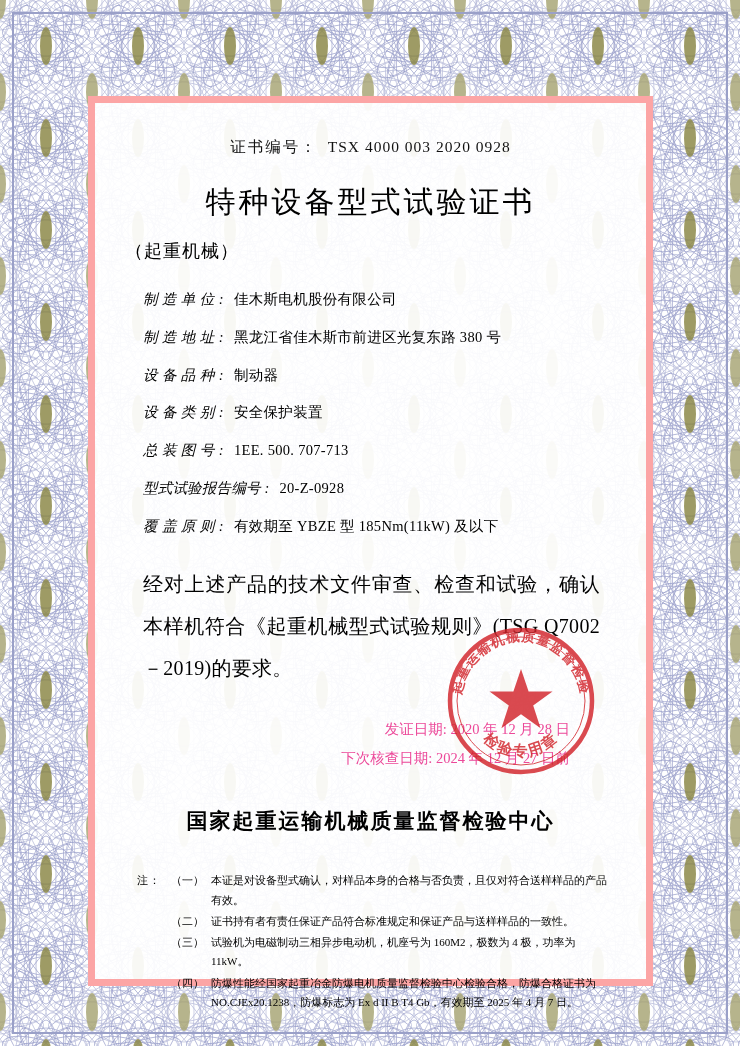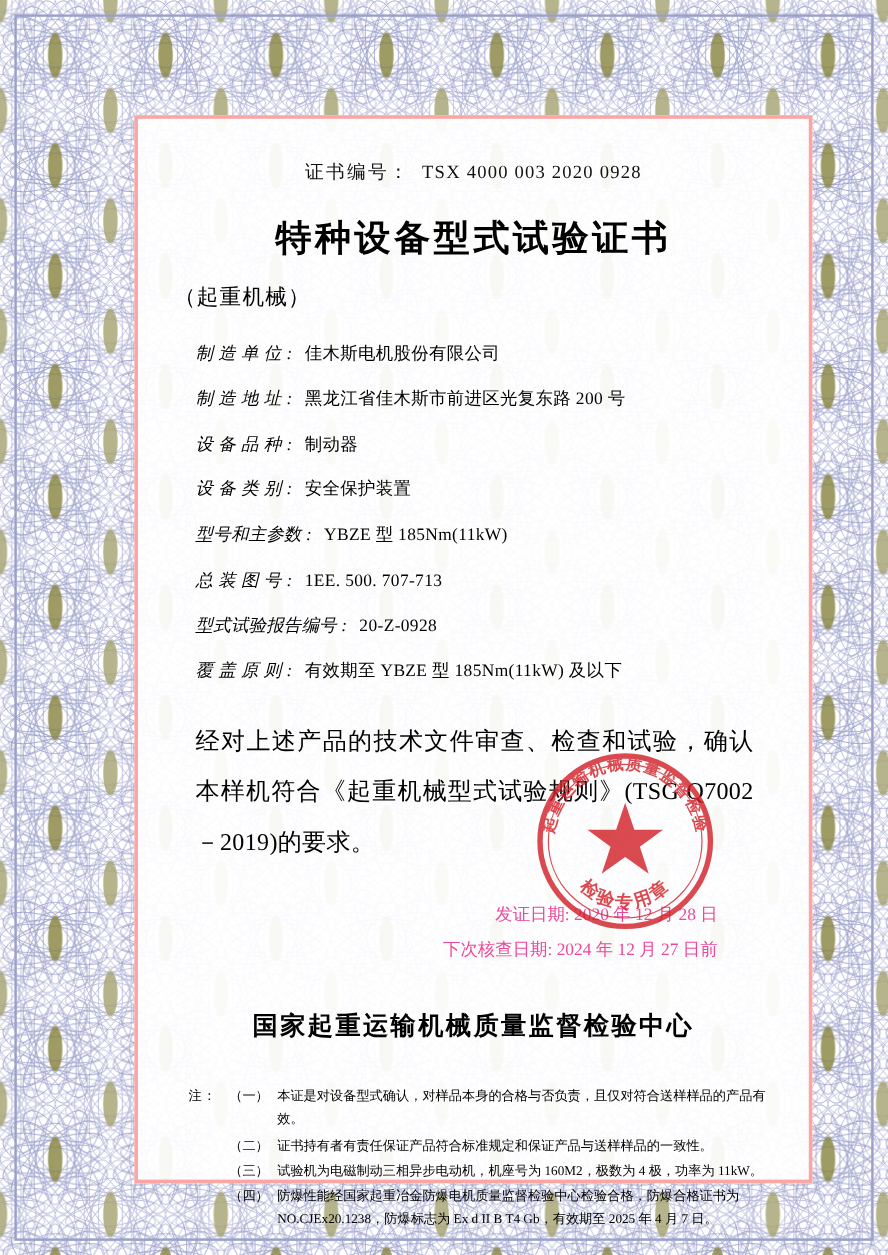--- a/index.html
+++ b/index.html
@@ -43,42 +43,41 @@
   }
 
   
   .panel {
     position: absolute;
     left: 88px;
     top: 96px;
     width: 565px;
     height: 890px;
     background: rgba(255,255,255,0.93);
-    border: 3px solid #fca5a5;
+    border: 7px solid #fca5a5;
     z-index: 2;
     box-sizing: border-box;
     padding: 18px 30px 10px 30px;
-    margin-left: 24px;
   }
 
   .cert-no {
     text-align: center;
     font-size: 15.5px;
     color: #111;
     letter-spacing: 0.5px;
     margin-top: 16px;
     margin-bottom: 10px;
   }
   .cert-no .label { letter-spacing: 2px; }
   .cert-no .value { margin-left: 10px; letter-spacing: 1px; }
 
   .title {
     text-align: center;
     font-size: 30px;
-    font-weight: bold;
+    font-weight: normal;
     letter-spacing: 3px;
     color: #000;
     margin-top: 24px;
     font-family: "Liberation Serif", serif;
   }
   .subtitle {
     font-size: 18px;
     letter-spacing: 1px;
     color: #000;
     margin-top: 16px;
@@ -231,33 +230,29 @@
     <div class="title">特种设备型式试验证书</div>
     <div class="subtitle">（起重机械）</div>
 
     <div class="fields">
       <div class="field-row">
         <span class="field-label">制 造 单 位 :</span>
         <span class="field-value">佳木斯电机股份有限公司</span>
       </div>
       <div class="field-row">
         <span class="field-label">制 造 地 址 :</span>
-        <span class="field-value">黑龙江省佳木斯市前进区光复东路 200 号</span>
+        <span class="field-value">黑龙江省佳木斯市前进区光复东路 380 号</span>
       </div>
       <div class="field-row">
         <span class="field-label">设 备 品 种 :</span>
         <span class="field-value">制动器</span>
       </div>
       <div class="field-row">
         <span class="field-label">设 备 类 别 :</span>
         <span class="field-value">安全保护装置</span>
-      </div>
-      <div class="field-row wide">
-        <span class="field-label">型号和主参数 :</span>
-        <span class="field-value">YBZE 型 185Nm(11kW)</span>
       </div>
       <div class="field-row">
         <span class="field-label">总 装 图 号 :</span>
         <span class="field-value">1EE. 500. 707-713</span>
       </div>
       <div class="field-row wide">
         <span class="field-label">型式试验报告编号 :</span>
         <span class="field-value">20-Z-0928</span>
       </div>
       <div class="field-row">

